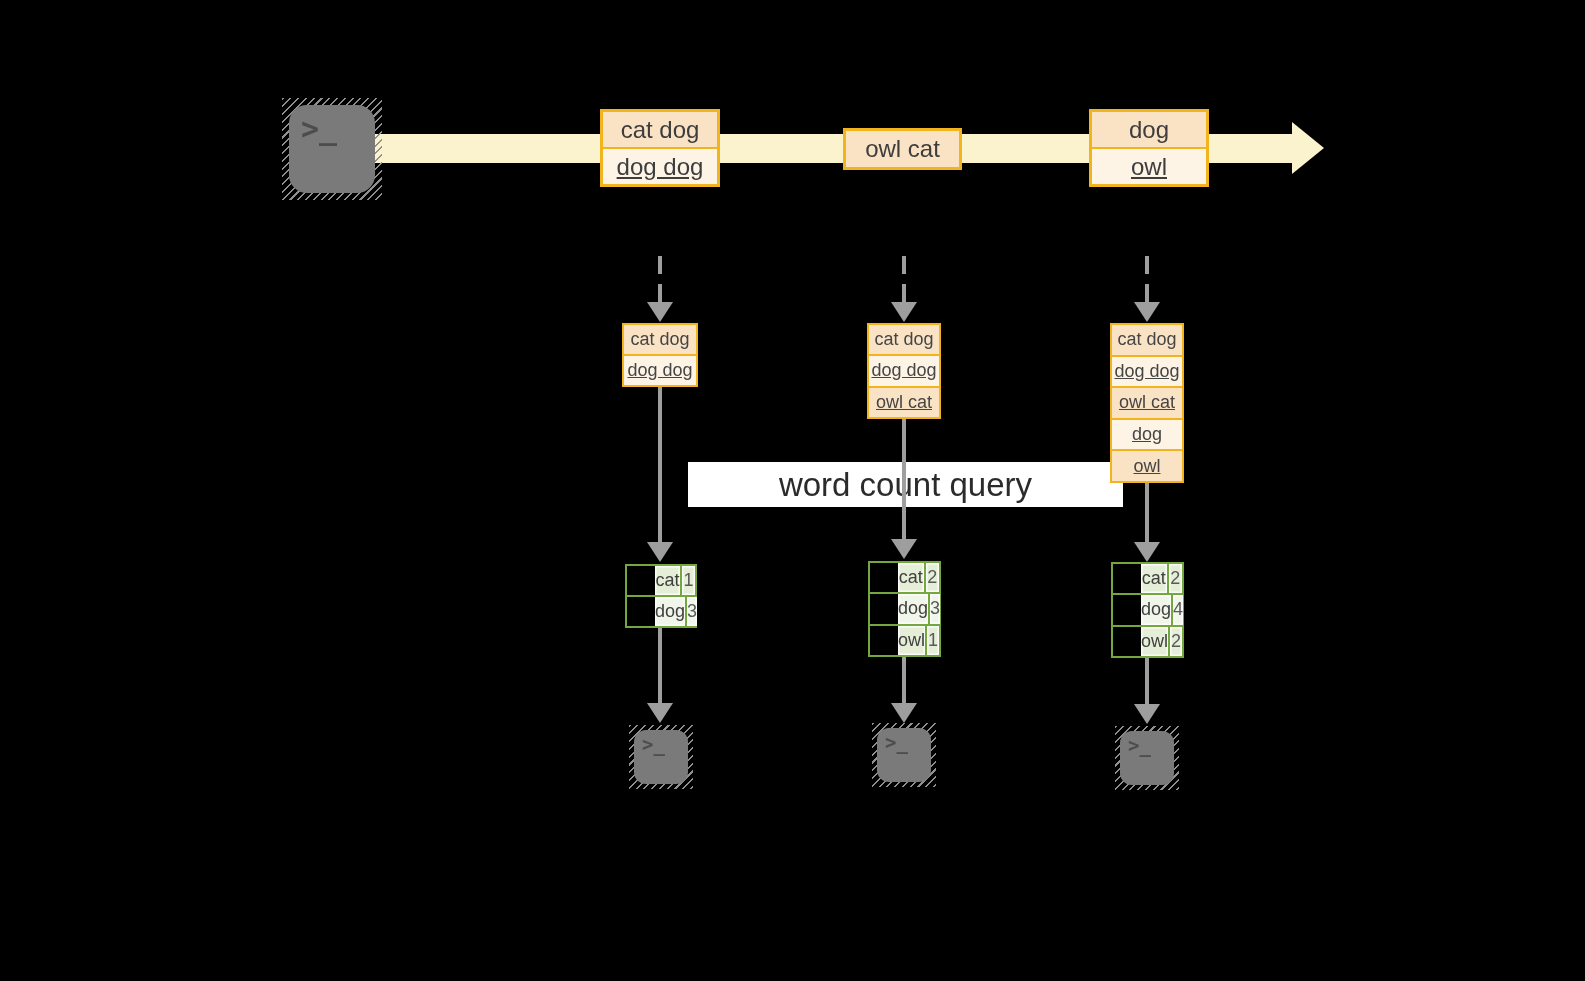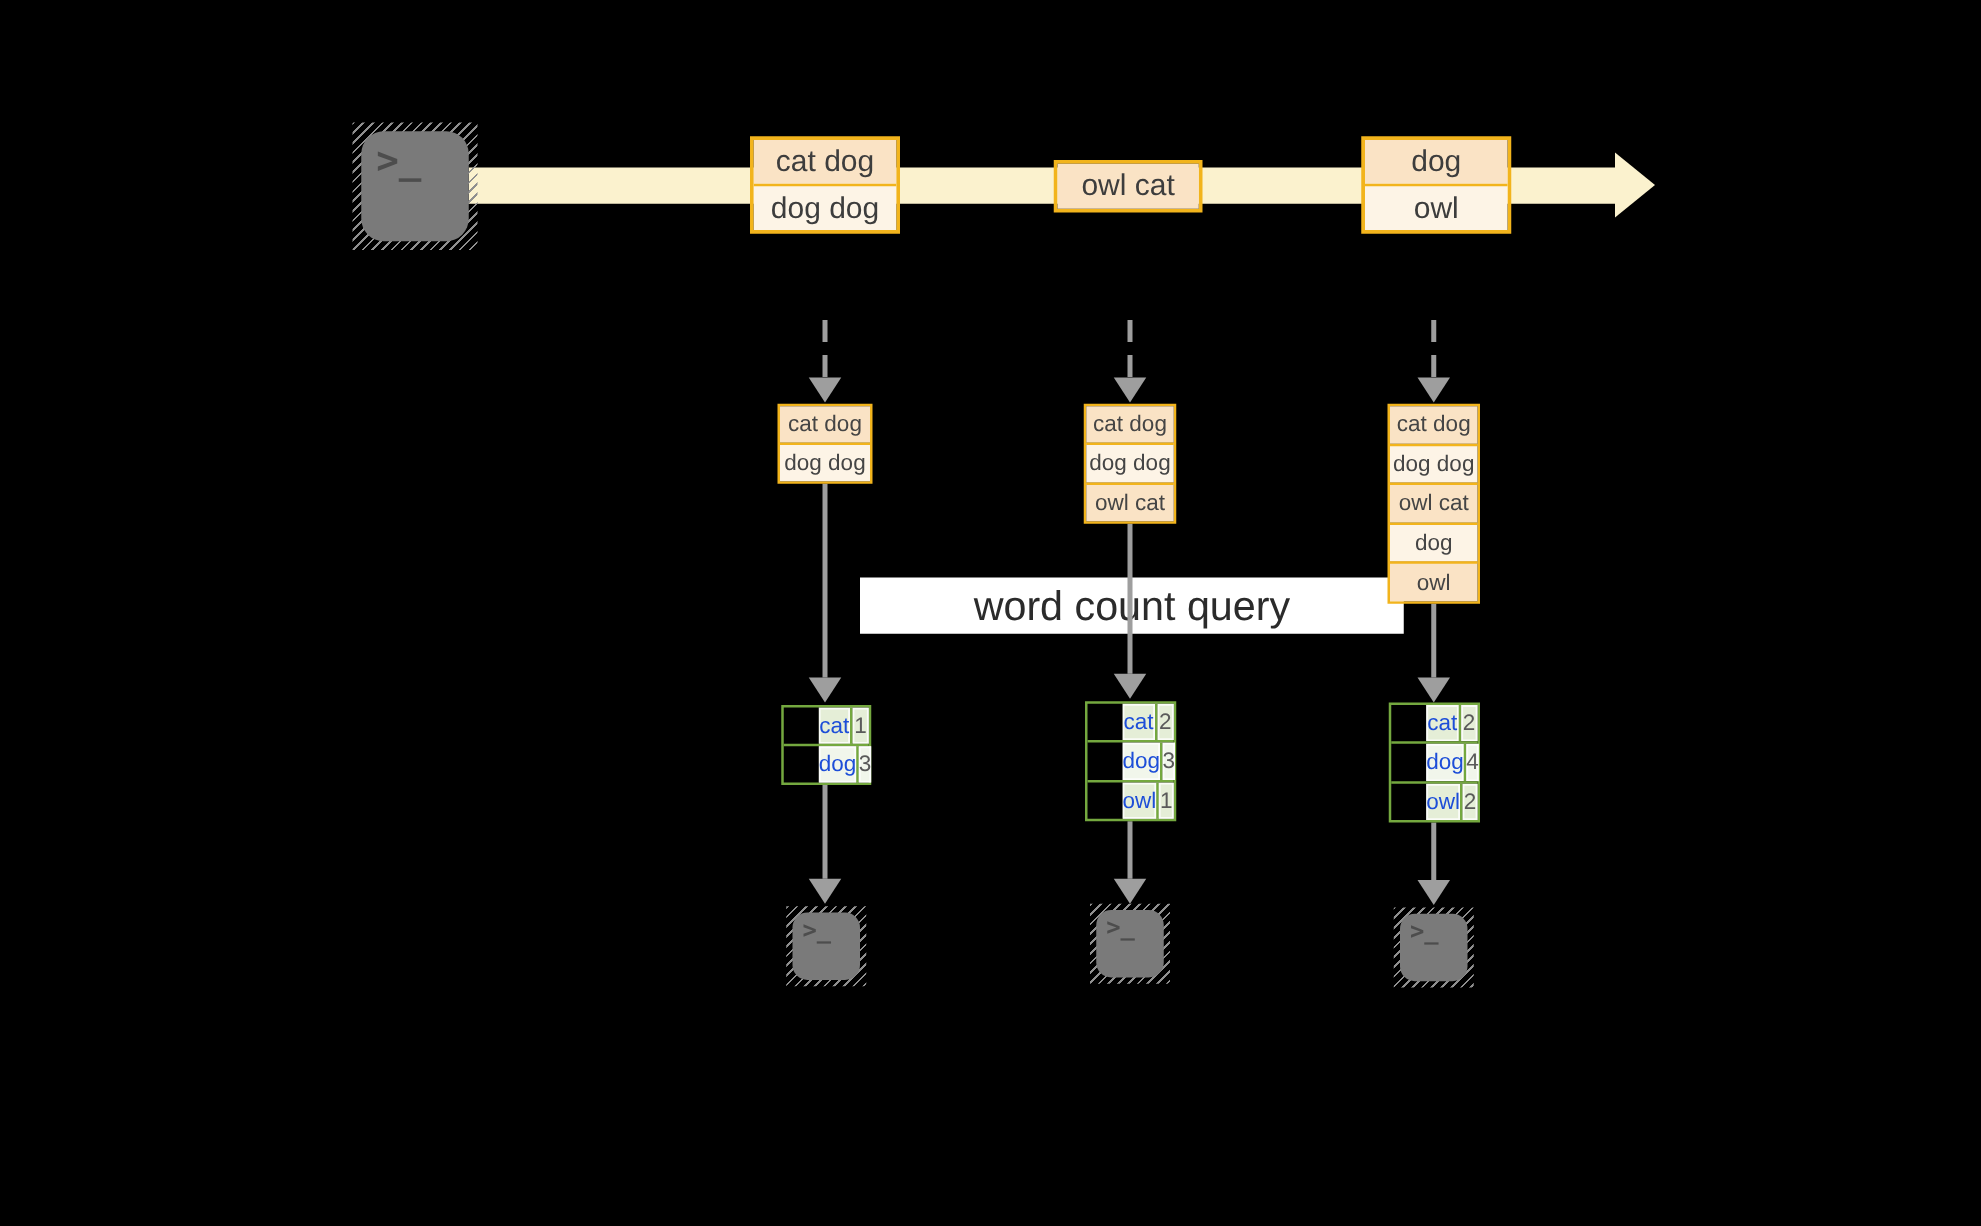--- a/index.html
+++ b/index.html
@@ -13,30 +13,30 @@
              border-top:26px solid transparent;border-bottom:26px solid transparent;
              border-left:32px solid #FBF2CE;}
 
   
   .obox{position:absolute;border:3px solid #F2B41C;display:flex;flex-direction:column;z-index:3;}
   .sbox{position:absolute;border:2.5px solid #F2B41C;display:flex;flex-direction:column;z-index:3;}
   .orow{flex:1;display:flex;align-items:center;justify-content:center;
         color:#3d3d3d;font-size:24px;}
   .srow{flex:1;display:flex;align-items:center;justify-content:center;
         color:#454545;font-size:18px;}
-  .orow + .orow, .srow + .srow{border-top:2.5px solid #F2B41C;}
+  .orow + .orow, .srow + .srow{border-top:2.5px solid #F2B41C;text-decoration:underline;}
   .fill-dark{background:#FAE3C5;}
   .fill-light{background:#FDF4E6;}
 
   
   .gtable{position:absolute;border:2.5px solid #74A83F;display:flex;flex-direction:column;z-index:3;}
   .grow{flex:1;display:flex;}
   .grow + .grow{border-top:2.5px solid #74A83F;}
   .gword{flex:1.9;border-right:2.5px solid #74A83F;display:flex;align-items:center;justify-content:center;
-         font-size:18px;color:#1d4ed8;box-shadow:inset 0 0 0 1.5px rgba(255,255,255,.8);margin-left:28px;}
+         font-size:18px;color:#404040;box-shadow:inset 0 0 0 1.5px rgba(255,255,255,.8);margin-left:28px;}
   .gcount{flex:1;display:flex;align-items:center;justify-content:center;
          font-size:18px;color:#5a5a5a;box-shadow:inset 0 0 0 1.5px rgba(255,255,255,.8);}
   .cell-dark{background:#E5EED7;}
   .cell-light{background:#F1F6EB;}
 
   
   .varrow{position:absolute;width:26px;display:flex;flex-direction:column;align-items:center;z-index:2;}
   .vline{width:4.5px;flex:1;background:#9E9E9E;}
   .vline.dashed{background:repeating-linear-gradient(to bottom,#9E9E9E 0 18px,transparent 18px 28px);}
   .vhead{width:0;height:0;flex:0 0 20px;

